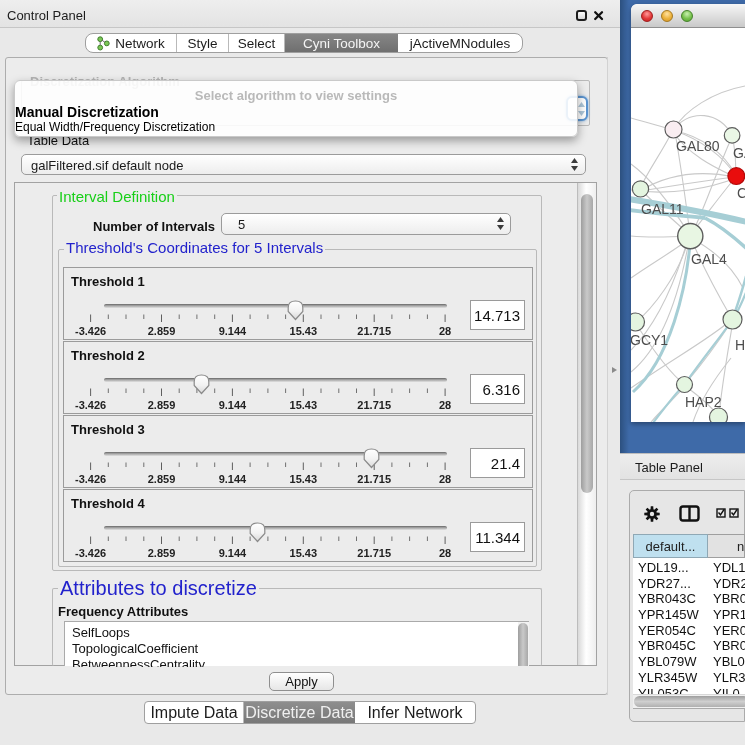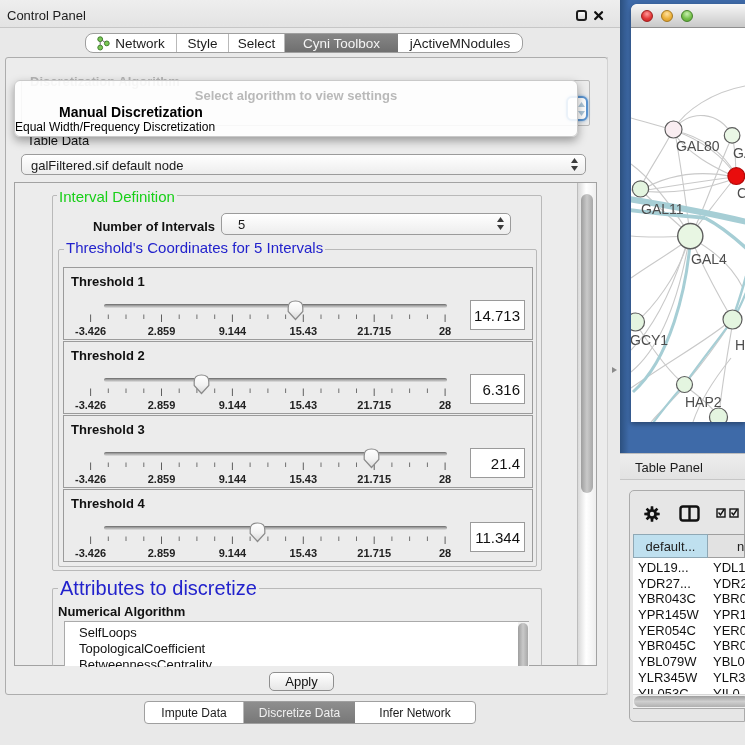--- a/index.html
+++ b/index.html
@@ -51,21 +51,21 @@
 <div class="abs" style="left:566px;top:96px;width:22px;height:25px;border:2.5px solid #5b94cf;border-radius:6px;background:#fff;box-shadow:0 0 3px rgba(90,150,210,0.8);"></div>
 <svg class="abs" style="left:577px;top:102px;" width="9" height="14">
     <path d="M4.5 0 L8 5 L1 5 Z" fill="#adc6d8"></path>
     <path d="M4.5 14 L8 9 L1 9 Z" fill="#adc6d8"></path>
   </svg>
 
 <div class="abs t13" style="left:27px;top:133px;color:#111;">Table Data</div>
 
 <div class="abs" style="left:14px;top:80px;width:564px;height:57px;background:rgba(255,255,255,0.88);border:1px solid #c9c9c9;border-radius:6px;box-shadow:0 4px 10px rgba(0,0,0,0.35);"></div>
 <div class="abs b t13" style="left:0;top:88px;width:592px;text-align:center;color:#b9b9b9;">Select algorithm to view settings</div>
-<div class="abs b" style="left:15px;top:104px;color:#000;font-size:14px;margin-left:44px;">Manual Discretization</div>
+<div class="abs b" style="left:15px;top:104px;color:#000;font-size:14px;">Manual Discretization</div>
 <div class="abs" style="left:15px;top:120px;color:#000;font-size:12px;">Equal Width/Frequency Discretization</div>
 
 <div class="combo" style="left:21px;top:154px;width:565px;height:21px;"></div>
 <div class="abs t13" style="left:31px;top:158px;">galFiltered.sif default node</div>
 <svg class="abs" style="left:570px;top:158px;" width="9" height="13">
     <path d="M4.5 0 L8 5 L1 5 Z" fill="#3c3c3c"></path>
     <path d="M4.5 13 L8 8 L1 8 Z" fill="#3c3c3c"></path>
   </svg>
 
 <div class="abs" style="left:14px;top:182px;width:583px;height:484px;border:1px solid #a2a2a2;background:#ececec;"></div>
@@ -258,31 +258,31 @@
         <stop offset="0" stop-color="#ffffff"></stop>
         <stop offset="0.55" stop-color="#f2f2f2"></stop>
         <stop offset="1" stop-color="#d8d8d8"></stop>
       </linearGradient>
     </defs>
   </svg>
 <div class="vbox" style="left:470px;top:522px;">11.344</div>
 
 <div class="grp" style="left:52px;top:588px;width:490px;height:78px;border-bottom:none;"></div>
 <div class="grptitle" style="left:58px;top:581px;color:#2222cc;background:#ececec;padding:0 2px;font-size:20px;line-height:15px;">Attributes to discretize</div>
-<div class="abs b t13" style="left:58px;top:604px;color:#111;">Numerical Algorithm</div>
+<div class="abs b t13" style="left:58px;top:604px;color:#111;">Frequency Attributes</div>
 
 <div class="abs" style="left:64px;top:621px;width:465px;height:45px;background:#ffffff;border:1px solid #aaaaaa;border-bottom:none;"></div>
-<div class="abs t13" style="left:79px;top:625px;line-height:16px;color:#111;">SelfLoops<br>TopologicalCoefficient<br>BetweennessCentrality</div>
+<div class="abs t13" style="left:72px;top:625px;line-height:16px;color:#111;">SelfLoops<br>TopologicalCoefficient<br>BetweennessCentrality</div>
 <div class="abs" style="left:517.5px;top:622px;width:11px;height:44px;background:#f2f2f2;"></div>
 <div class="abs" style="left:518px;top:623px;width:10px;height:43px;background:linear-gradient(90deg,#9e9e9e,#c9c9c9 50%,#a8a8a8);border-radius:5px 5px 0 0;"></div>
 
 <div class="abs" style="left:15px;top:667px;width:578px;height:27px;background:#ececec;"></div>
 <div class="abs" style="left:269px;top:672px;width:65px;height:19px;background:linear-gradient(#ffffff,#e6e6e6);border:1px solid #8f8f8f;border-radius:5px;text-align:center;font-size:13px;color:#111;padding-top:1px;">Apply</div>
 
-<div class="abs" style="left:144px;top:701px;width:332px;height:23px;background:#ffffff;border:1px solid #9f9f9f;border-radius:4px;overflow:hidden;display:flex;font-size:12px;">
+<div class="abs" style="left:144px;top:701px;width:332px;height:23px;background:#ffffff;border:1px solid #9f9f9f;border-radius:4px;overflow:hidden;display:flex;font-size:16px;">
   <div style="width:99px;height:100%;display:flex;align-items:center;justify-content:center;border-right:1px solid #b9b9b9;color:#1c1c1c;">Impute Data</div>
   <div style="width:111px;height:100%;display:flex;align-items:center;justify-content:center;background:linear-gradient(#8e8e8e,#787878);color:#f0f0f0;">Discretize Data</div>
   <div style="flex:1;height:100%;display:flex;align-items:center;justify-content:center;color:#1c1c1c;">Infer Network</div>
 </div>
 
 <div class="abs" style="left:612px;top:367px;width:0;height:0;border-left:5px solid #8a8a8a;border-top:3px solid transparent;border-bottom:3px solid transparent;"></div>
 <div class="abs" style="left:607px;top:57px;width:1px;height:638px;background:#d2d2d2;"></div>
 
 <div class="abs" style="left:620px;top:0;width:125px;height:453px;background:linear-gradient(90deg,#2c507f,#3e6aa8 9px,#3e6aa8);"></div>
 

